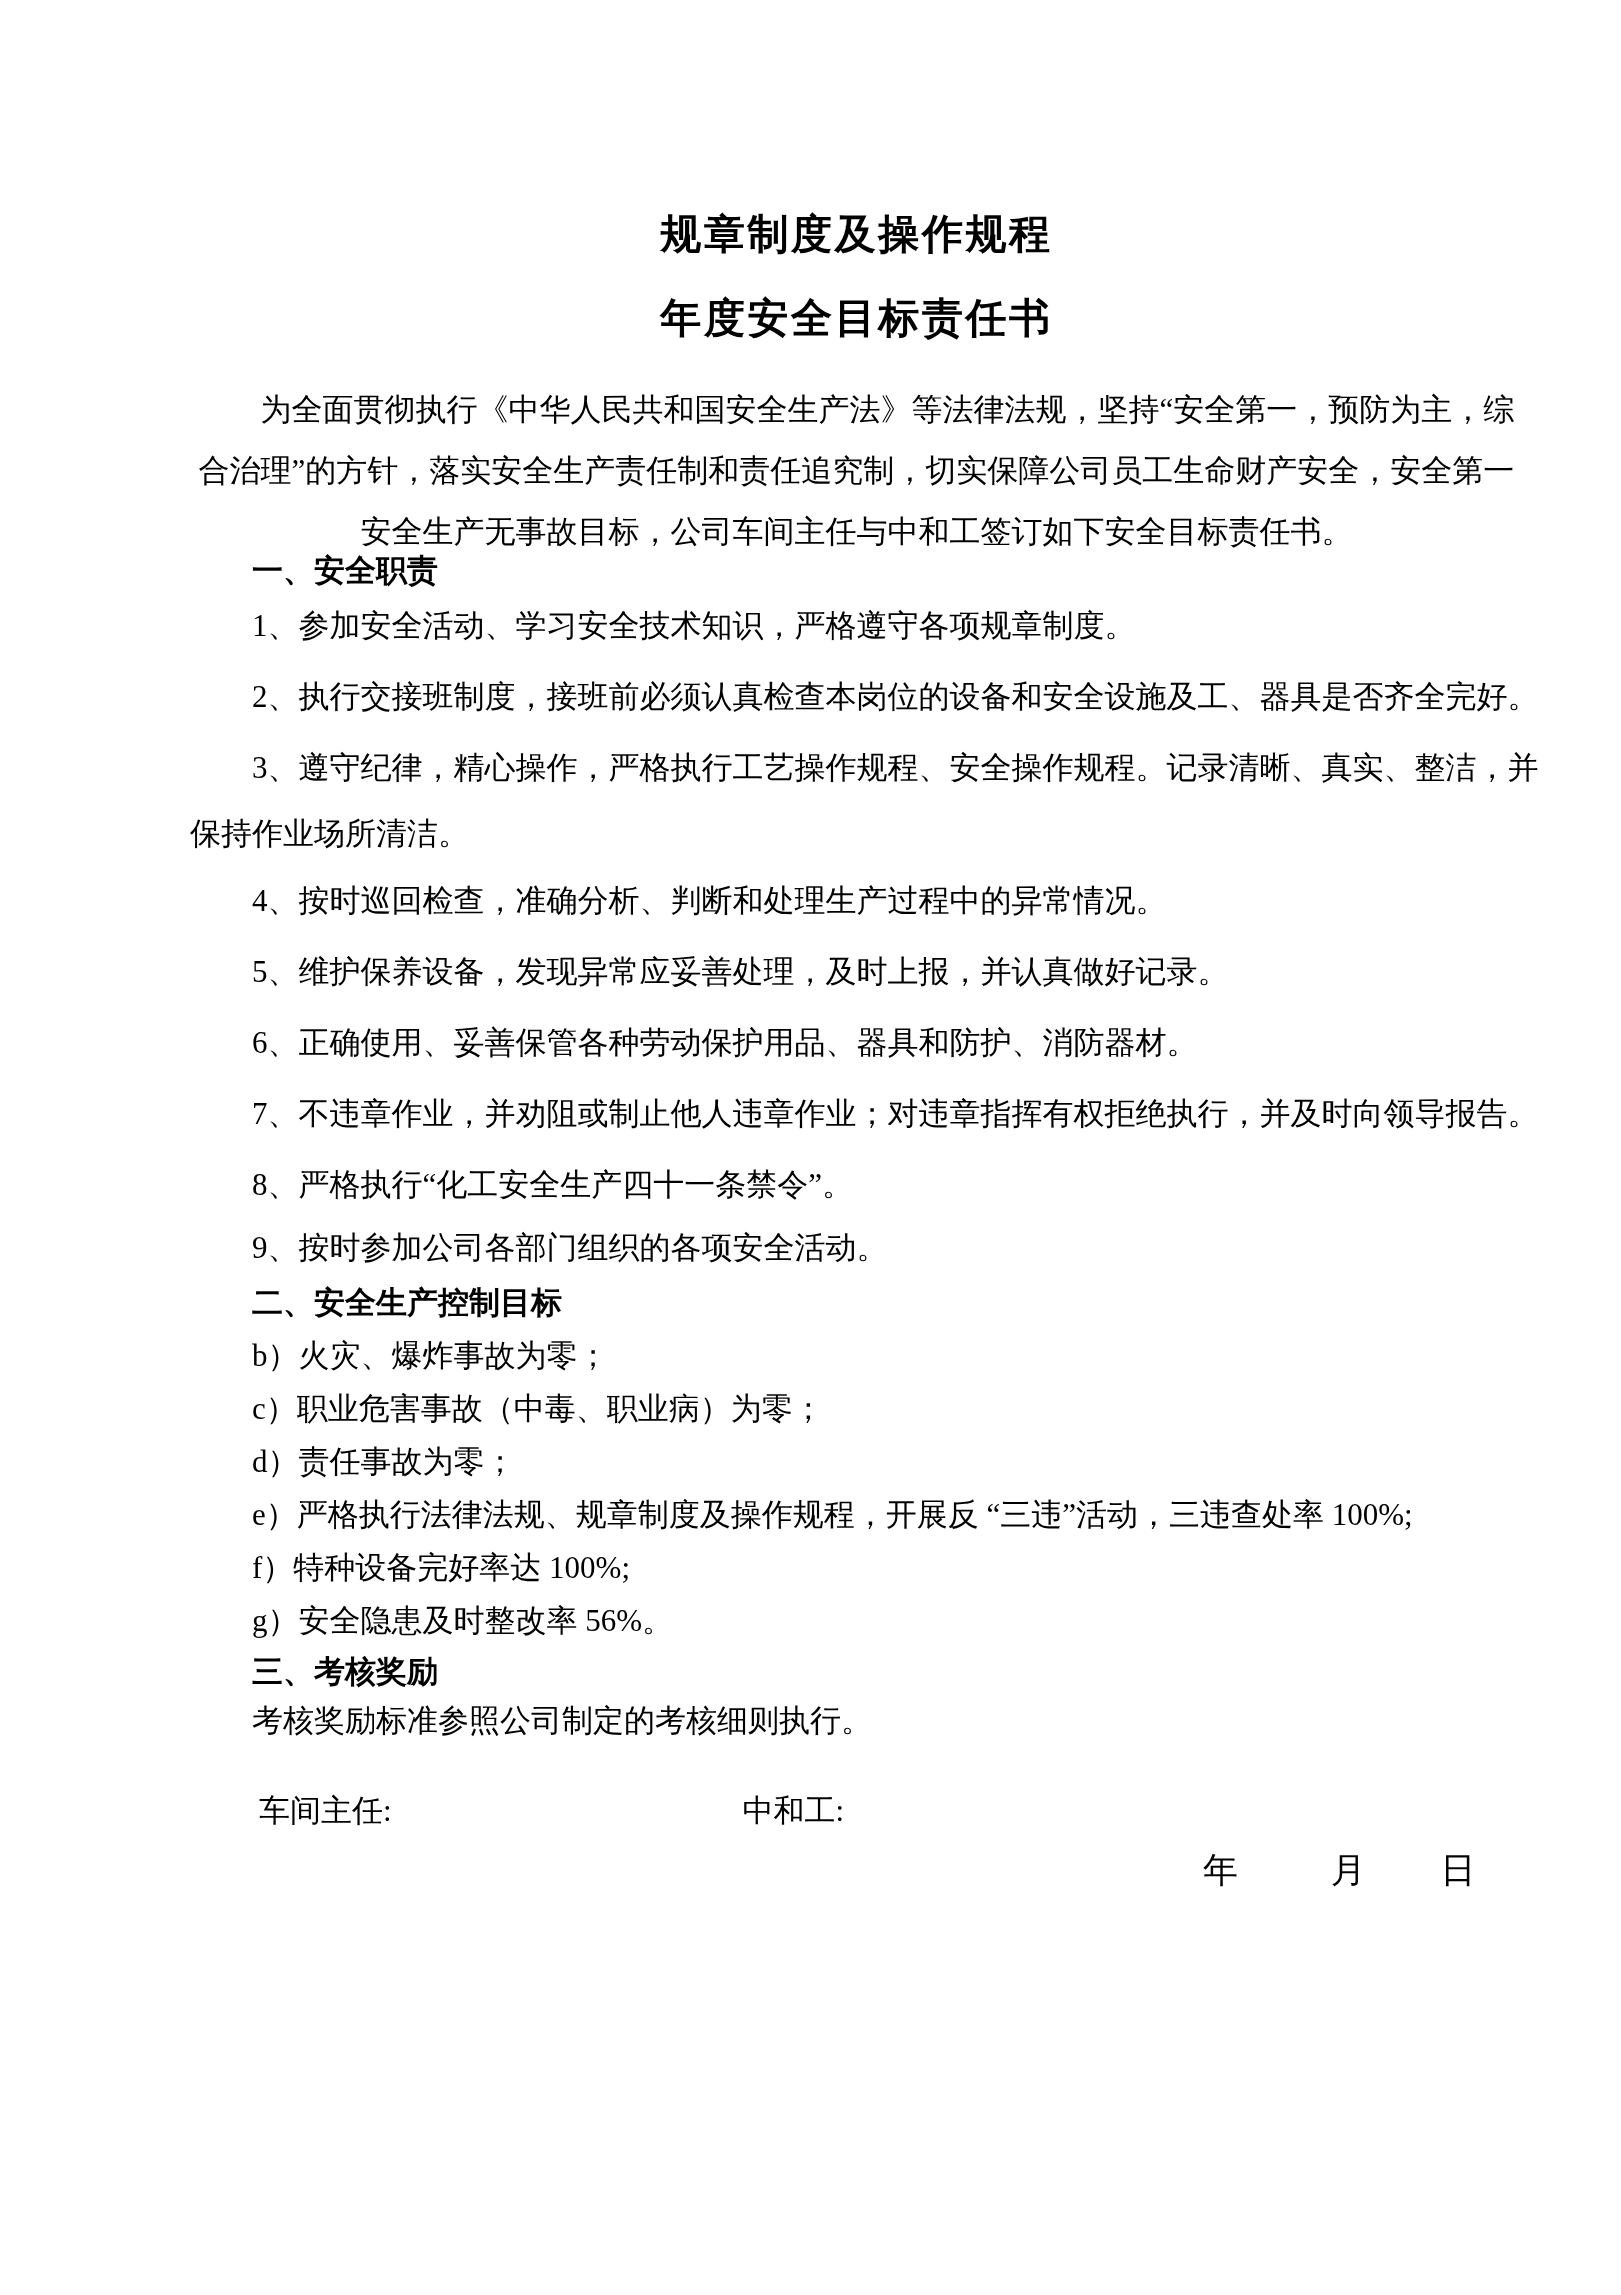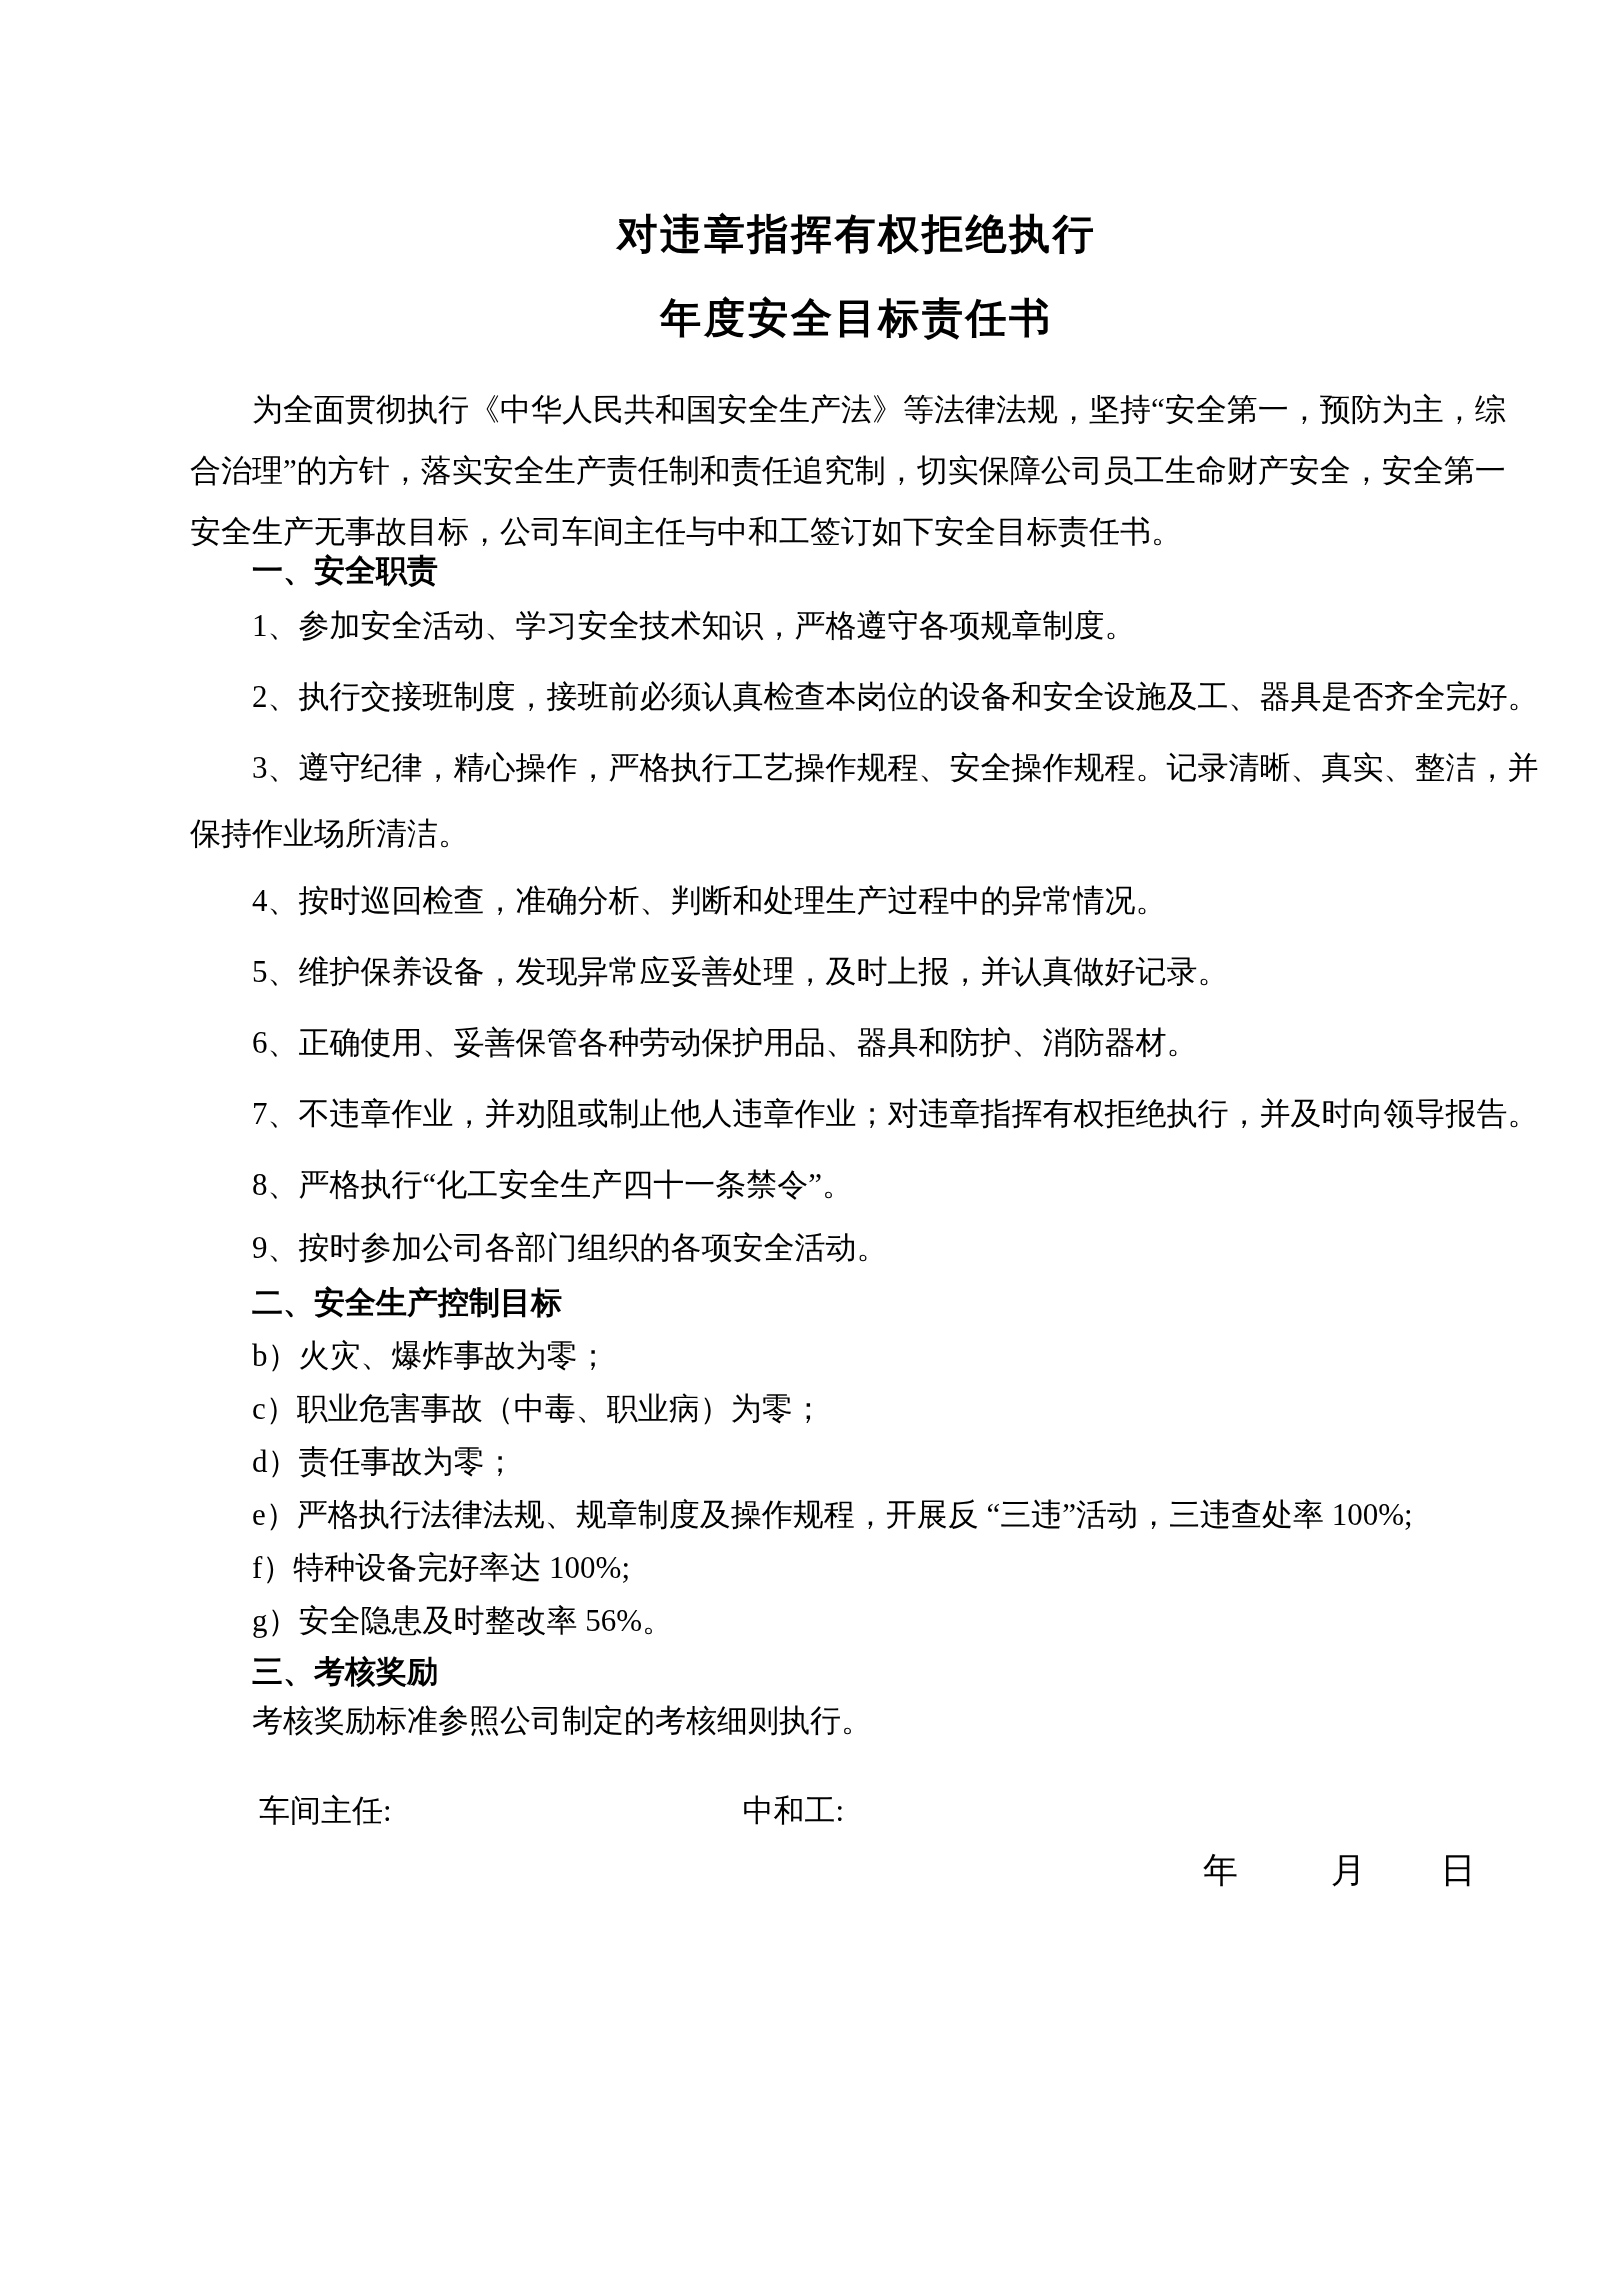--- a/index.html
+++ b/index.html
@@ -34,21 +34,21 @@
     white-space: nowrap;
   }
   .ind { padding-left: 62px; }
   .heading {
     font-size: 31px;
     font-weight: bold;
     white-space: nowrap;
   }
   
   #intro { margin-top: 39px; }
-  #intro .txt { line-height: 61px; }
+  #intro .txt { line-height: 61px; text-align: center; }
   #intro .txt:first-child { padding-left: 62px; }
   
   #s1-heading { margin-top: -15.8px; line-height: 50px; }
   #s1-list { margin-top: -6.6px; }
   #s1-list .txt { line-height: 71px; }
   #s1-list .txt.continuation { padding-left: 0; line-height: 62px; }
   #s1-list .txt:last-child { line-height: 56px; }
   
   #s2-heading { line-height: 53px; }
   #s2-list .txt { line-height: 53px; }
@@ -70,21 +70,21 @@
   }
   .date-row .year { margin-left: 1013px; }
   .date-row .month { margin-left: 84px; }
   .date-row .day { margin-left: 66px; }
 </style>
 </head>
 <body>
 
 <main>
 
-  <h1>对违章指挥有权拒绝执行</h1>
+  <h1>规章制度及操作规程</h1>
 
   <h2>年度安全目标责任书</h2>
 
   <section id="intro">
       <div class="txt">为全面贯彻执行《中华人民共和国安全生产法》等法律法规，坚持“安全第一，预防为主，综</div>
       <div class="txt">合治理”的方针，落实安全生产责任制和责任追究制，切实保障公司员工生命财产安全，安全第一</div>
       <div class="txt">安全生产无事故目标，公司车间主任与中和工签订如下安全目标责任书。</div>
     </section>
 
   <h3 id="s1-heading" class="heading ind">一、安全职责</h3>

